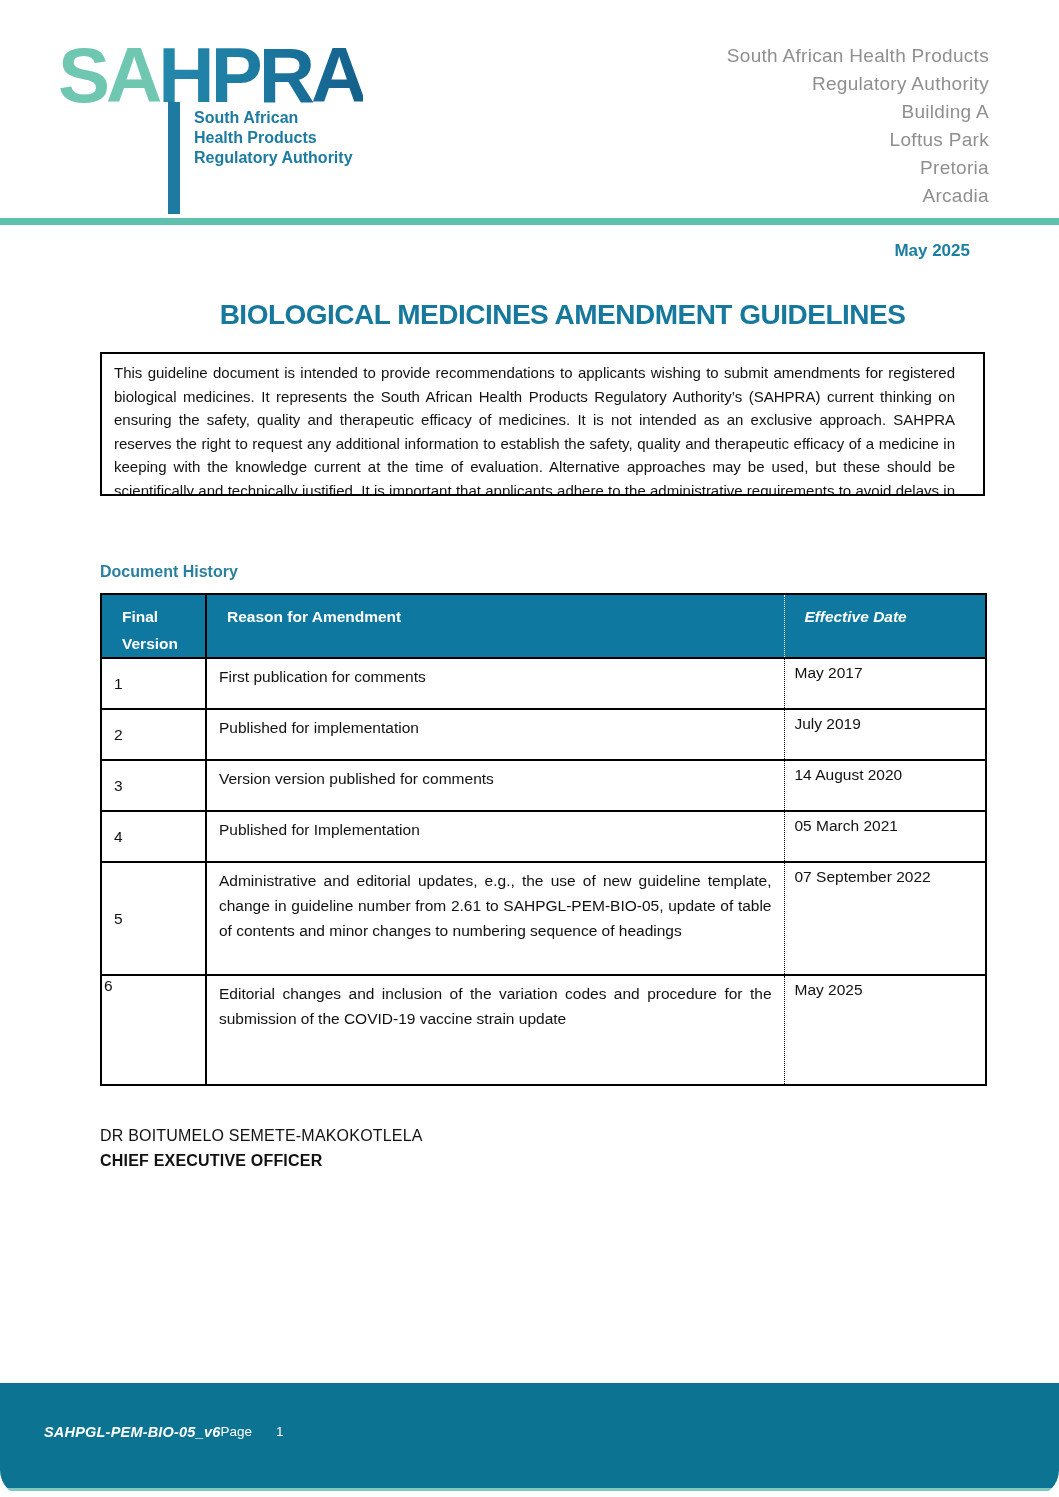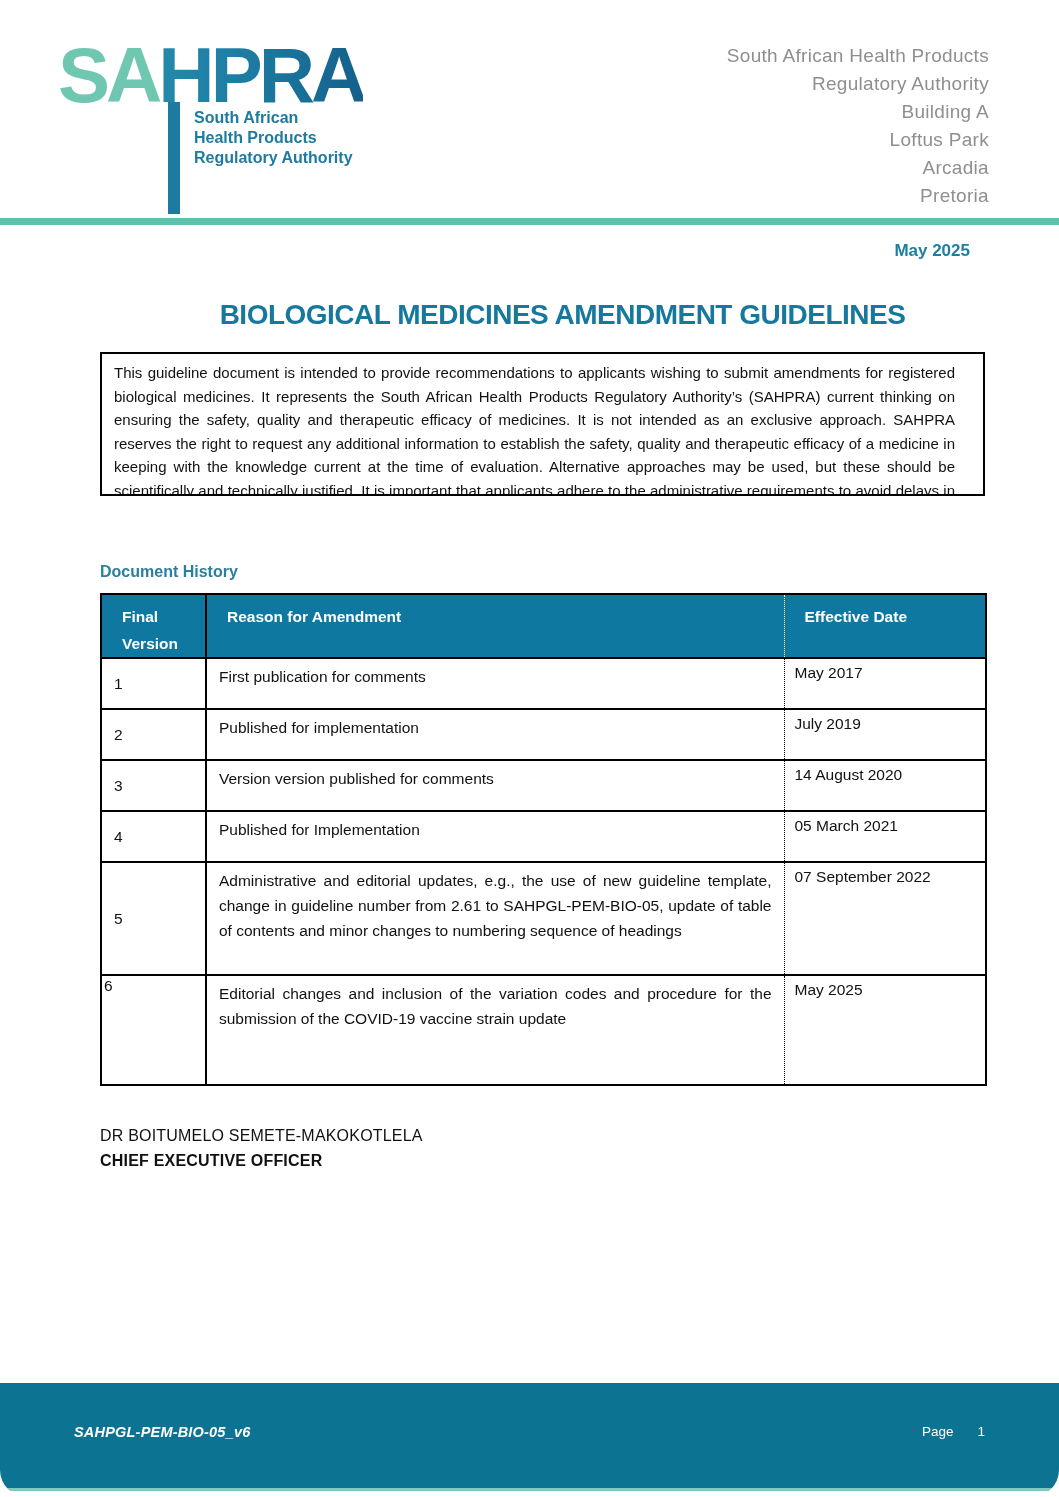--- a/index.html
+++ b/index.html
@@ -52,21 +52,21 @@
     position: absolute; left: 100px; top: 593px; width: 885px;
     border-collapse: collapse; table-layout: fixed;
     font-size: 15.5px; color: #111;
   }
   .history-table th, .history-table td { border: 2px solid #000; }
   .history-table th {
     background: #0f78a0; color: #ffffff; font-weight: bold; text-align: left;
     vertical-align: top; padding: 8px 10px 0 20px; line-height: 27px; font-size: 15.5px;
   }
   .history-table th.col-reason { border-right: 0; }
-  .history-table th.col-date { border-left: 1px dotted #ffffff; }
+  .history-table th.col-date { border-left: 1px dotted #ffffff; font-style: italic; }
   .history-table col.c-version { width: 105px; }
   .history-table col.c-reason { width: 578px; }
   .history-table col.c-date { width: 202px; }
   .history-table thead tr { height: 59px; }
   .history-table td.cell-version { vertical-align: middle; padding-left: 12px; }
   .history-table td.cell-reason { vertical-align: top; padding: 5px 12px 0 12px; line-height: 25px; text-align: justify; border-right: 0; }
   .history-table td.cell-date { vertical-align: top; padding: 5px 8px 0 10px; border-left: 1px dotted #000; }
   .history-table tr.r-small { height: 51px; }
   .history-table tr.r-big5 { height: 113px; }
   .history-table tr.r-big6 { height: 110px; }
@@ -74,23 +74,22 @@
 
   
   .signature { position: absolute; left: 100px; top: 1127px; font-size: 16px; color: #111; }
   .signature .sig-name { letter-spacing: 0.2px; }
   .signature .sig-title { font-weight: bold; margin-top: 7px; letter-spacing: 0.2px; }
 
   
   .footer-bar {
     position: absolute; left: 0; top: 1383px; width: 100%; height: 105px;
     background: #0d7392; color: #ffffff;
-    display: flex; align-items: center; justify-content: space-between;
-    padding: 0 74px 8px 74px;
-    gap: 24px;
+    display: flex; align-items: center; 
+    padding: 0 74px 8px 44px;
   }
   .footer-doc-code { font-style: italic; font-weight: bold; font-size: 14.5px; letter-spacing: 0.2px; }
   .footer-page { display: flex; align-items: center; gap: 24px; font-size: 13.5px; }
   .footer-underline { position: absolute; left: 0; top: 1488px; width: 100%; height: 3px; background: #7fc8bc; }
 </style>
 </head>
 <body>
 
 <div id="page">
 
@@ -102,22 +101,22 @@
       <div>Health Products</div>
       <div>Regulatory Authority</div>
     </div>
   </div>
 
   <div class="address">
     <div>South African Health Products</div>
     <div>Regulatory Authority</div>
     <div>Building A</div>
     <div>Loftus Park</div>
+    <div>Pretoria</div>
     <div>Arcadia</div>
-    <div>Pretoria</div>
   </div>
 
   <div class="top-divider"></div>
 
   <div class="issue-date">May 2025</div>
 
   <div class="doc-title">BIOLOGICAL MEDICINES AMENDMENT GUIDELINES</div>
 
   <div class="intro-box">This guideline document is intended to provide recommendations to applicants wishing to submit amendments for registered biological medicines. It represents the South African Health Products Regulatory Authority’s (SAHPRA) current thinking on ensuring the safety, quality and therapeutic efficacy of medicines. It is not intended as an exclusive approach. SAHPRA reserves the right to request any additional information to establish the safety, quality and therapeutic efficacy of a medicine in keeping with the knowledge current at the time of evaluation. Alternative approaches may be used, but these should be scientifically and technically justified. It is important that applicants adhere to the administrative requirements to avoid delays in the processing and evaluation of applications.</div>
 

